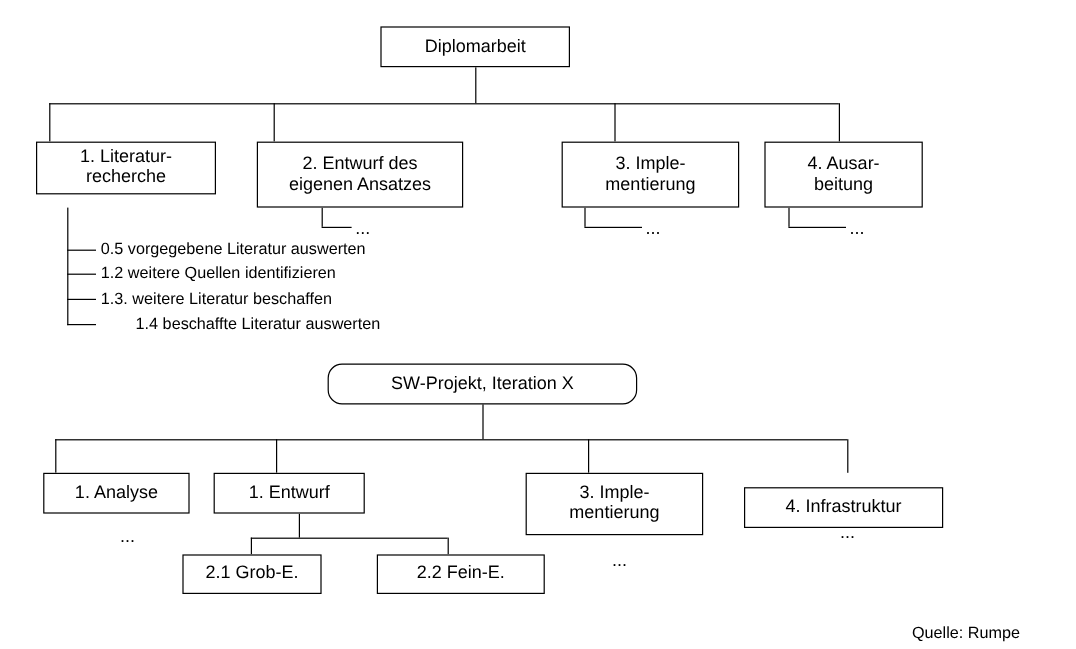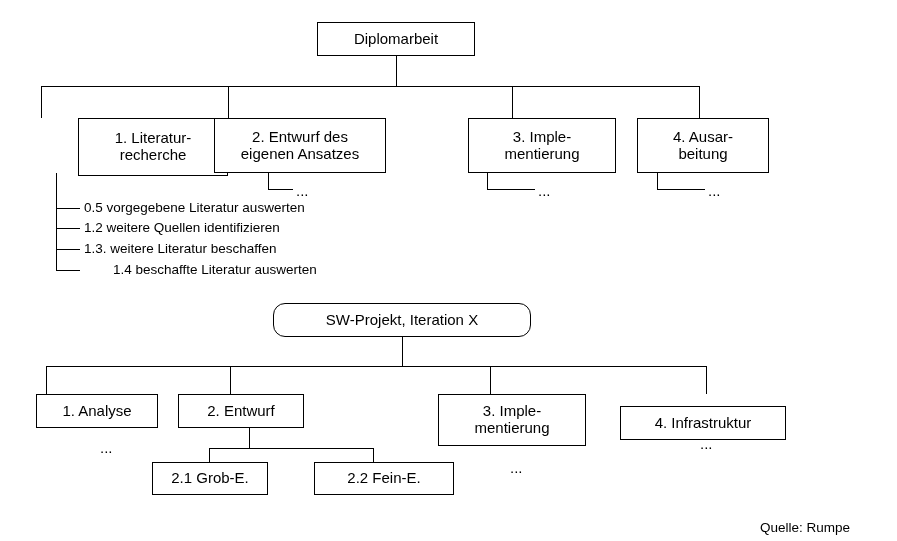--- a/index.html
+++ b/index.html
@@ -78,21 +78,21 @@
 
   <div class="vline" style="left:396px; top:56px; height:30px;"></div>
 
   <div class="hline" style="left:41px; top:86px; width:658px;"></div>
 
   <div class="vline" style="left:41px; top:86px; height:32px;"></div>
   <div class="vline" style="left:228px; top:86px; height:32px;"></div>
   <div class="vline" style="left:512px; top:86px; height:32px;"></div>
   <div class="vline" style="left:699px; top:86px; height:32px;"></div>
 
-  <div class="node" style="left:30px; top:118px; width:150px; height:58px;margin-left:48px;">1. Literatur-
+  <div class="node" style="left:30px; top:118px; width:150px; height:44px;">1. Literatur-
 recherche</div>
   <div class="node" style="left:214px; top:118px; width:172px; height:55px;">2. Entwurf des
 eigenen Ansatzes</div>
   <div class="node" style="left:468px; top:118px; width:148px; height:55px;">3. Imple-
 mentierung</div>
   <div class="node" style="left:637px; top:118px; width:132px; height:55px;">4. Ausar-
 beitung</div>
 
   <div class="vline" style="left:268px; top:173px; height:16px;"></div>
   <div class="hline" style="left:268px; top:189px; width:25px;"></div>
@@ -120,21 +120,21 @@
   <div class="node" style="left:273px; top:303px; width:258px; height:34px;border-radius:12px;">SW-Projekt, Iteration X</div>
 
   <div class="vline" style="left:402px; top:337px; height:29px;"></div>
   <div class="hline" style="left:46px; top:366px; width:660px;"></div>
   <div class="vline" style="left:46px; top:366px; height:28px;"></div>
   <div class="vline" style="left:230px; top:366px; height:28px;"></div>
   <div class="vline" style="left:490px; top:366px; height:28px;"></div>
   <div class="vline" style="left:706px; top:366px; height:28px;"></div>
 
   <div class="node" style="left:36px; top:394px; width:122px; height:34px;">1. Analyse</div>
-  <div class="node" style="left:178px; top:394px; width:126px; height:34px;">2. Entwurf</div>
+  <div class="node" style="left:178px; top:394px; width:126px; height:34px;">1. Entwurf</div>
   <div class="node" style="left:438px; top:394px; width:148px; height:52px;">3. Imple-
 mentierung</div>
   <div class="node" style="left:620px; top:394px; width:166px; height:34px;margin-top:12px;">4. Infrastruktur</div>
 
   <div class="dots" style="left:100px; top:440px;">...</div>
   <div class="dots" style="left:510px; top:460px;">...</div>
   <div class="dots" style="left:700px; top:436px;">...</div>
 
   <div class="vline" style="left:249px; top:428px; height:20px;"></div>
   <div class="hline" style="left:209px; top:448px; width:164px;"></div>

